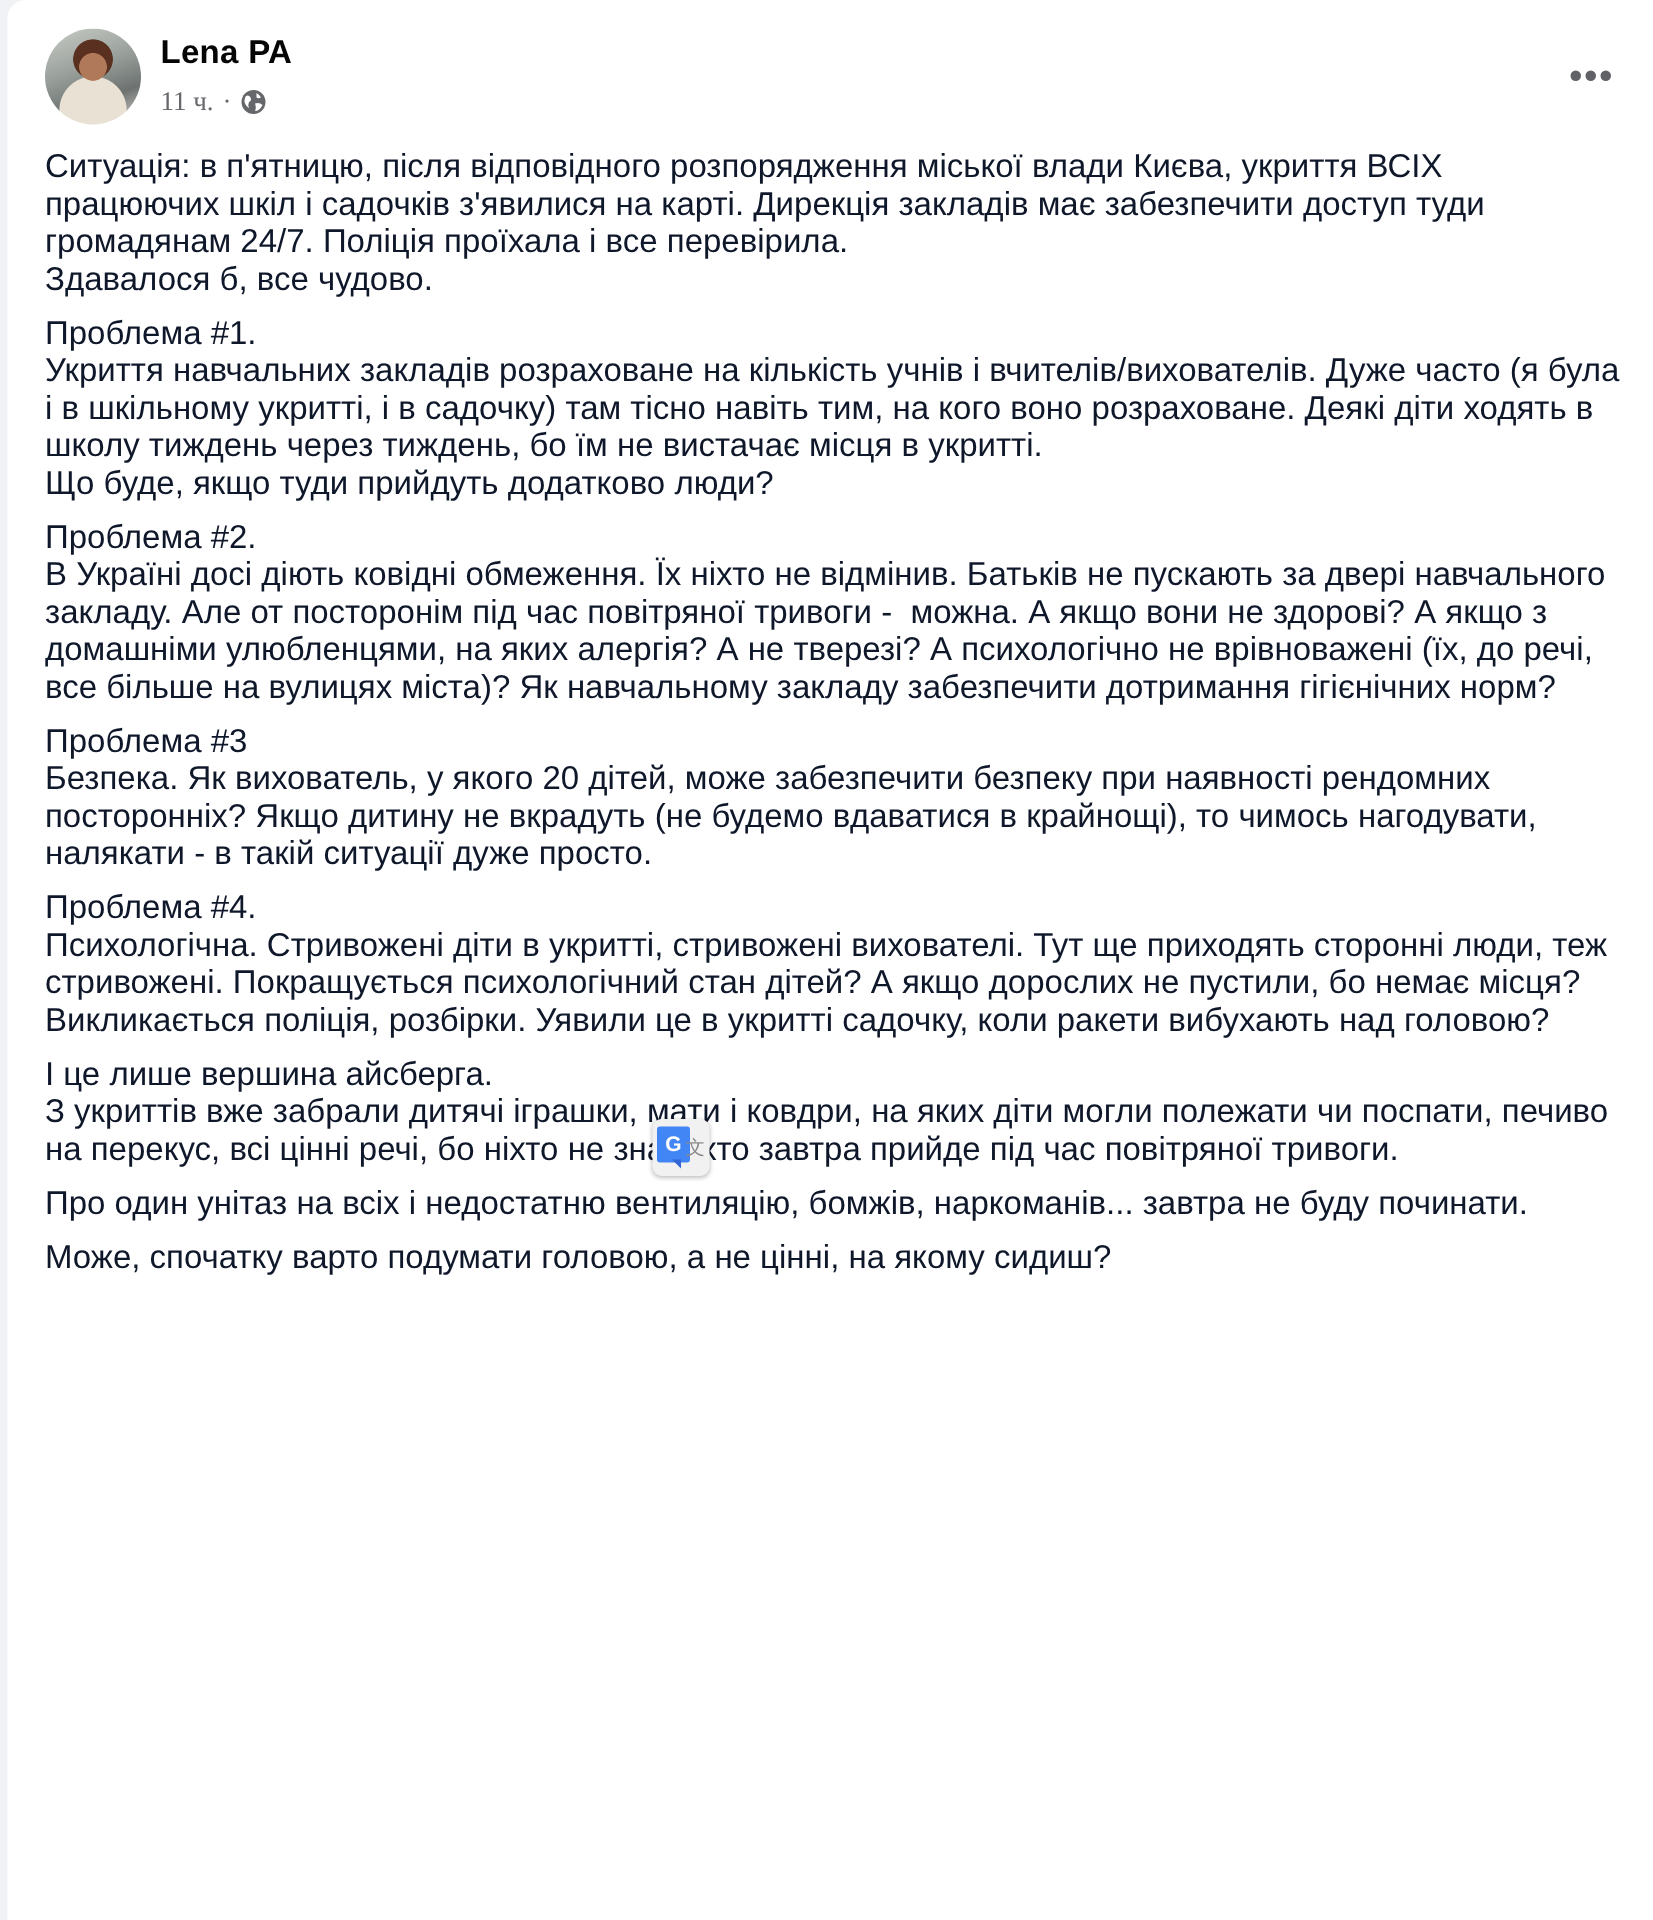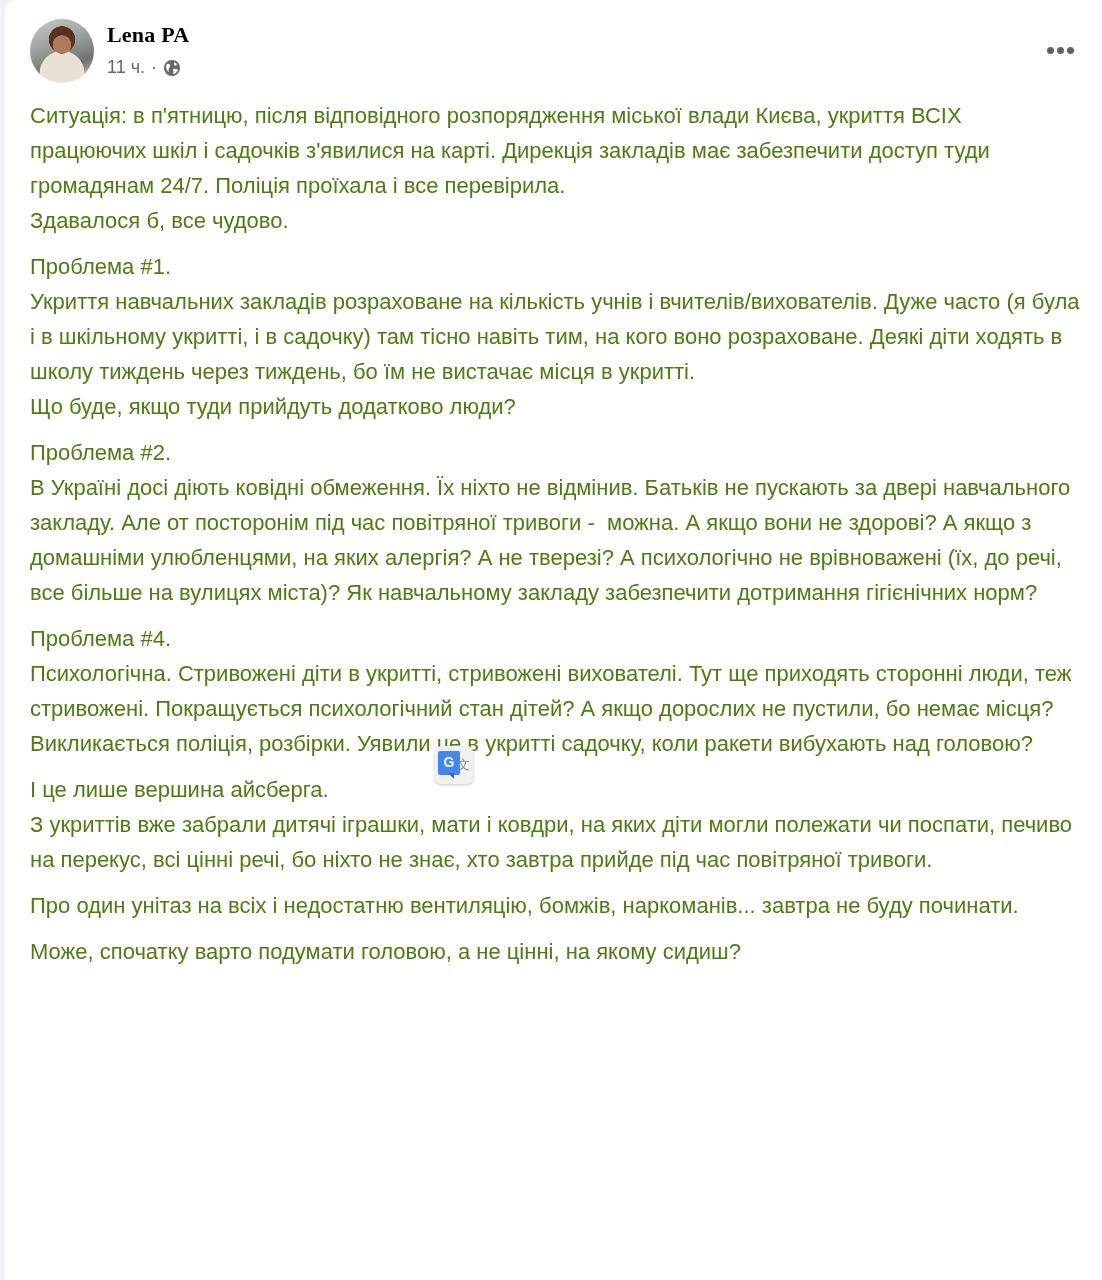--- a/index.html
+++ b/index.html
@@ -37,32 +37,32 @@
       overflow: hidden;
       background: radial-gradient(circle at 50% 40%, #b07a5a 0 18%, transparent 19%),
                   radial-gradient(circle at 50% 32%, #5a3020 0 24%, transparent 25%),
                   radial-gradient(circle at 50% 85%, #e9e2d4 0 35%, transparent 36%),
                   linear-gradient(160deg, #c9ccc7 0%, #9aa19c 40%, #6d7270 70%, #d8d8d2 100%);
     }
     .author-name {
       position: absolute;
       left: 102px;
       top: 22px;
-      font-family: Liberation Serif, serif;
+      font-family: Liberation Sans, sans-serif;
       font-weight: 700;
       font-size: 22px;
       color: #050505;
       letter-spacing: 0.2px;
       cursor: pointer;
     }
     .meta {
       position: absolute;
       left: 102px;
       top: 57px;
-      font-family: Liberation Sans, sans-serif;
+      font-family: Liberation Serif, serif;
       font-size: 18px;
       color: #65676b;
       display: flex;
       align-items: center;
       gap: 6px;
     }
     .meta .time { cursor: pointer; }
     .globe {
       width: 18px;
       height: 18px;
@@ -86,22 +86,22 @@
       border-radius: 50%;
       background: #606266;
     }
     .post-body {
       position: absolute;
       left: 25px;
       top: 98px;
       width: 1050px;
       font-family: "Liberation Sans", sans-serif;
       font-size: 22px;
-      line-height: 35px;
-      color: #4d7c0f;
+      line-height: 25px;
+      color: #0f172a;
     }
     .para {
       margin: 0 0 11px 0;
       white-space: pre-wrap;
     }
     .translate-widget {
       position: absolute;
       left: 435px;
       top: 746px;
       width: 38px;
@@ -172,20 +172,22 @@
   </div>
 
   <div class="post-body">
     <p class="para">Ситуація: в п'ятницю, після відповідного розпорядження міської влади Києва, укриття ВСІХ працюючих шкіл і садочків з'явилися на карті. Дирекція закладів має забезпечити доступ туди громадянам 24/7. Поліція проїхала і все перевірила.
 Здавалося б, все чудово.</p>
     <p class="para">Проблема #1.
 Укриття навчальних закладів розраховане на кількість учнів і вчителів/вихователів. Дуже часто (я була і в шкільному укритті, і в садочку) там тісно навіть тим, на кого воно розраховане. Деякі діти ходять в школу тиждень через тиждень, бо їм не вистачає місця в укритті.
 Що буде, якщо туди прийдуть додатково люди?</p>
     <p class="para">Проблема #2.
 В Україні досі діють ковідні обмеження. Їх ніхто не відмінив. Батьків не пускають за двері навчального закладу. Але от посторонім під час повітряної тривоги -  можна. А якщо вони не здорові? А якщо з домашніми улюбленцями, на яких алергія? А не тверезі? А психологічно не врівноважені (їх, до речі, все більше на вулицях міста)? Як навчальному закладу забезпечити дотримання гігієнічних норм?</p>
+    <p class="para">Проблема #3
+Безпека. Як вихователь, у якого 20 дітей, може забезпечити безпеку при наявності рендомних посторонніх? Якщо дитину не вкрадуть (не будемо вдаватися в крайнощі), то чимось нагодувати, налякати - в такій ситуації дуже просто.</p>
     <p class="para">Проблема #4.
 Психологічна. Стривожені діти в укритті, стривожені вихователі. Тут ще приходять сторонні люди, теж стривожені. Покращується психологічний стан дітей? А якщо дорослих не пустили, бо немає місця? Викликається поліція, розбірки. Уявили це в укритті садочку, коли ракети вибухають над головою?</p>
     <p class="para">І це лише вершина айсберга.
 З укриттів вже забрали дитячі іграшки, мати і ковдри, на яких діти могли полежати чи поспати, печиво на перекус, всі цінні речі, бо ніхто не знає, хто завтра прийде під час повітряної тривоги.</p>
     <p class="para">Про один унітаз на всіх і недостатню вентиляцію, бомжів, наркоманів... завтра не буду починати.</p>
     <p class="para">Може, спочатку варто подумати головою, а не цінні, на якому сидиш?</p>
   </div>
 </div>
 
 <div class="translate-widget">

